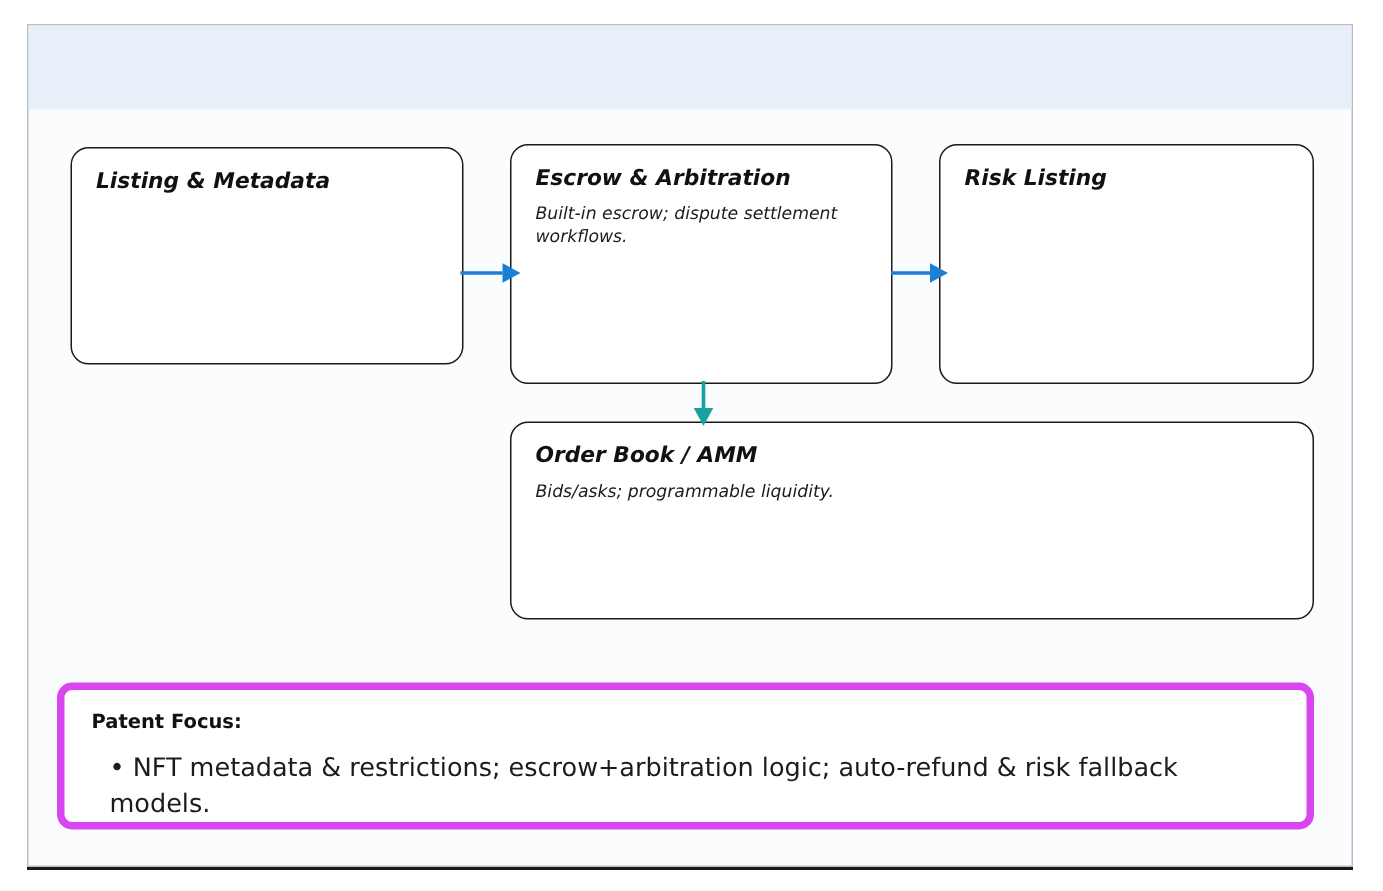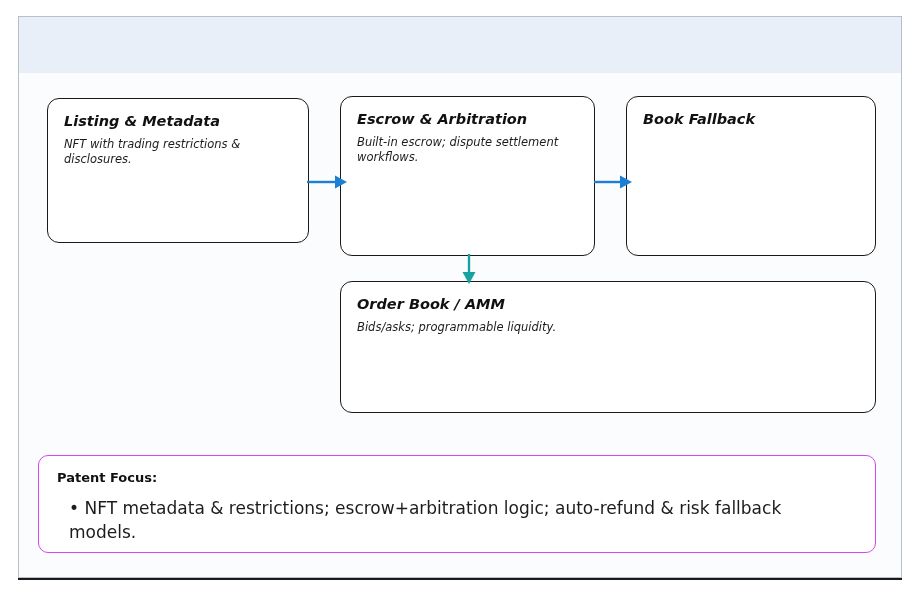--- a/index.html
+++ b/index.html
@@ -75,21 +75,21 @@
   .arrow {
     position: absolute;
   }
   .footer-box {
     position: absolute;
     left: 38px;
     top: 455px;
     width: 838px;
     height: 98px;
     background: #ffffff;
-    border: 1px solid #d946ef;
+    border: 5px solid #d946ef;
     border-radius: 10px;
     box-sizing: border-box;
     padding: 14px 18px;
   }
   .footer-title {
     font-size: 13px;
     font-weight: bold;
     color: #111111;
     margin: 0 0 9px 0;
   }
@@ -112,30 +112,29 @@
 <body>
 
 <div id="canvas">
 
   <div class="frame"></div>
 
   <div class="title-band"></div>
 
   <div class="node" id="node-listing">
     <p class="node-title">Listing &amp; Metadata</p>
-    <p class="node-desc">NFT with trading restrictions &amp; disclosures.</p>
   </div>
 
   <div class="node" id="node-escrow">
     <p class="node-title">Escrow &amp; Arbitration</p>
     <p class="node-desc">Built-in escrow; dispute settlement workflows.</p>
   </div>
 
   <div class="node" id="node-risk">
-    <p class="node-title">Book Fallback</p>
+    <p class="node-title">Risk Listing</p>
   </div>
 
   <div class="node" id="node-orderbook">
     <p class="node-title">Order Book / AMM</p>
     <p class="node-desc">Bids/asks; programmable liquidity.</p>
   </div>
 
   <svg class="arrow" style="left:305px; top:168px;" width="44" height="28">
     <line x1="2" y1="14" x2="30" y2="14" stroke="#1b7fd4" stroke-width="2.4"></line>
     <polygon points="30,7.5 42,14 30,20.5" fill="#1b7fd4"></polygon>

